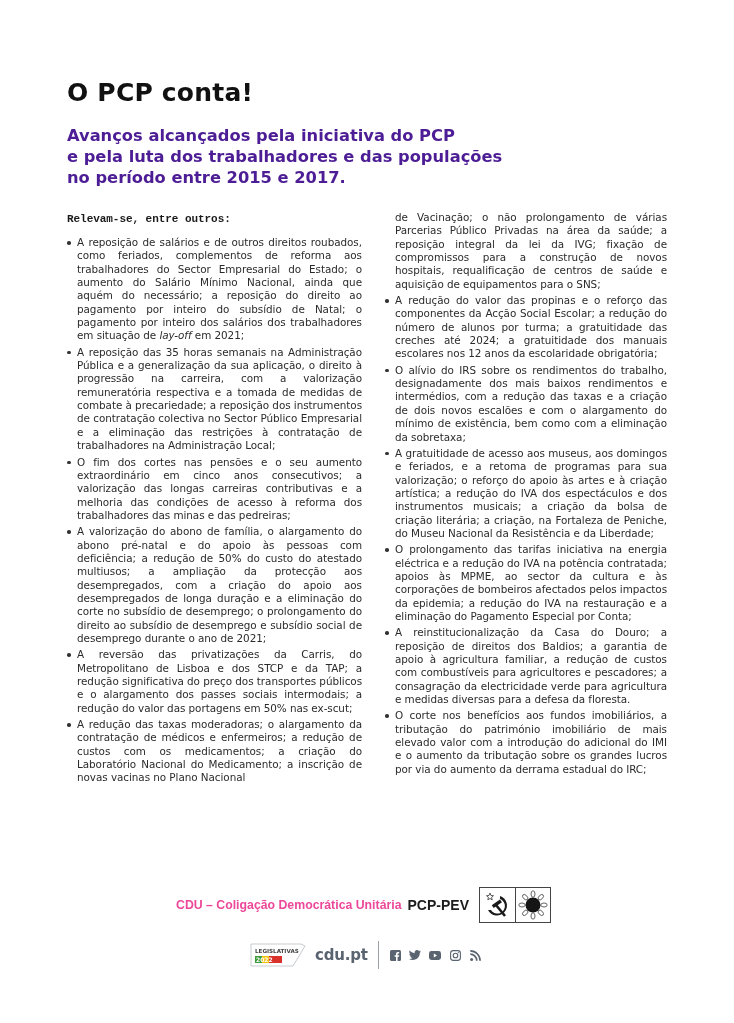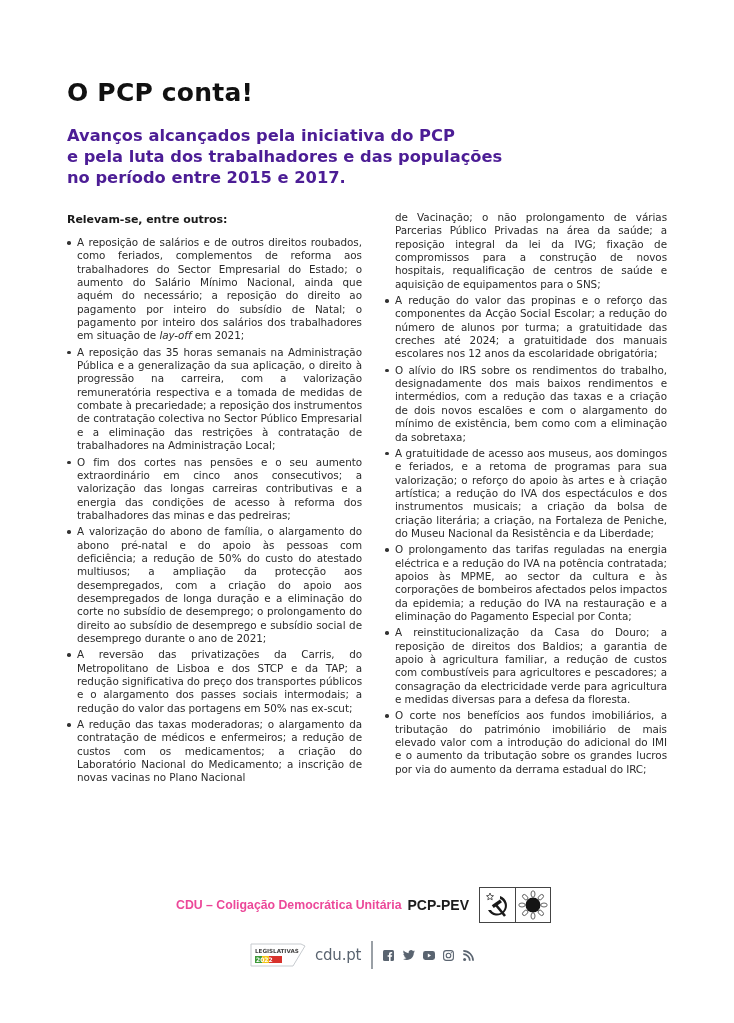--- a/index.html
+++ b/index.html
@@ -22,21 +22,21 @@
       position: absolute; left: 67px; top: 211px; width: 600px; height: 660px;
     }
     .col-left {
       position: absolute; left: 0; top: 0; width: 295px;
     }
     .col-right {
       position: absolute; left: 318px; top: 0; width: 282px;
     }
     .intro {
       font-weight: bold; font-size: 11px; line-height: 15px; color: #1a1a1a;
-      margin-top: 1px; margin-bottom: 9px;
+      margin-top: 1px; margin-bottom: 9px; font-family: Liberation Mono, monospace;
     }
     .text-block {
       font-size: 10.4px; line-height: 13.35px; color: #2b2b2b;
       text-align: justify; letter-spacing: -0.05px;
     }
     .item {
       position: relative; padding-left: 10px; margin-bottom: 3px;
     }
     .bullet {
       position: absolute; left: 0; top: 5px; width: 3.5px; height: 3.5px;
@@ -67,21 +67,21 @@
     .symbol-box + .symbol-box { border-left: 1px solid #444; }
 
     .footer {
       position: absolute; left: 249px; top: 940px; height: 30px;
       display: flex; align-items: center;
     }
     .legis-badge {
       width: 58px; height: 26px; position: relative;
     }
     .site-name {
-      font-family: "DejaVu Sans", sans-serif; font-weight: normal;
+      font-family: "DejaVu Sans", sans-serif; font-weight: bold;
       font-size: 15px; color: #5a6470; margin-left: 8px; letter-spacing: -0.2px;
     }
     .footer-divider {
       width: 1.5px; height: 28px; background: #9aa0a6; margin-left: 10px; margin-right: 10px;
     }
     .social { display: flex; align-items: center; gap: 8px; }
     .social-icon { width: 12px; height: 12px; display: flex; align-items: center; justify-content: center; }
   </style>
 </head>
 <body>
@@ -103,21 +103,21 @@
       <span>A reposição de salários e de outros direitos roubados, como feriados, complementos de reforma aos trabalhadores do Sector Empresarial do Estado; o aumento do Salário Mínimo Nacional, ainda que aquém do necessário; a reposição do direito ao pagamento por inteiro do subsídio de Natal; o pagamento por inteiro dos salários dos trabalhadores em situação de </span><em>lay-off</em><span> em 2021;</span>
     </div>
 
     <div class="item">
       <span class="bullet"></span>
       <span>A reposição das 35 horas semanais na Administração Pública e a generalização da sua aplicação, o direito à progressão na carreira, com a valorização remuneratória respectiva e a tomada de medidas de combate à precariedade; a reposição dos instrumentos de contratação colectiva no Sector Público Empresarial e a eliminação das restrições à contratação de trabalhadores na Administração Local;</span>
     </div>
 
     <div class="item">
       <span class="bullet"></span>
-      <span>O fim dos cortes nas pensões e o seu aumento extraordinário em cinco anos consecutivos; a valorização das longas carreiras contributivas e a energia das condições de acesso à reforma dos trabalhadores das minas e das pedreiras;</span>
+      <span>O fim dos cortes nas pensões e o seu aumento extraordinário em cinco anos consecutivos; a valorização das longas carreiras contributivas e a melhoria das condições de acesso à reforma dos trabalhadores das minas e das pedreiras;</span>
     </div>
 
     <div class="item">
       <span class="bullet"></span>
       <span>A valorização do abono de família, o alargamento do abono pré-natal e do apoio às pessoas com deficiência; a redução de 50% do custo do atestado multiusos; a ampliação da protecção aos desempregados, com a criação do apoio aos desempregados de longa duração e a eliminação do corte no subsídio de desemprego; o prolongamento do direito ao subsídio de desemprego e subsídio social de desemprego durante o ano de 2021;</span>
     </div>
 
     <div class="item">
       <span class="bullet"></span>
       <span>A reversão das privatizações da Carris, do Metropolitano de Lisboa e dos STCP e da TAP; a redução significativa do preço dos transportes públicos e o alargamento dos passes sociais intermodais; a redução do valor das portagens em 50% nas ex-scut;</span>
@@ -144,21 +144,21 @@
       <span>O alívio do IRS sobre os rendimentos do trabalho, designadamente dos mais baixos rendimentos e intermédios, com a redução das taxas e a criação de dois novos escalões e com o alargamento do mínimo de existência, bem como com a eliminação da sobretaxa;</span>
     </div>
 
     <div class="item">
       <span class="bullet"></span>
       <span>A gratuitidade de acesso aos museus, aos domingos e feriados, e a retoma de programas para sua valorização; o reforço do apoio às artes e à criação artística; a redução do IVA dos espectáculos e dos instrumentos musicais; a criação da bolsa de criação literária; a criação, na Fortaleza de Peniche, do Museu Nacional da Resistência e da Liberdade;</span>
     </div>
 
     <div class="item">
       <span class="bullet"></span>
-      <span>O prolongamento das tarifas reguladas na energia eléctrica e a redução do IVA na potência contratada; apoios às MPME, ao sector da cultura e às corporações de bombeiros afectados pelos impactos da epidemia; a redução do IVA na restauração e a eliminação do Pagamento Especial por Conta;</span>
+      <span>O prolongamento das tarifas iniciativa na energia eléctrica e a redução do IVA na potência contratada; apoios às MPME, ao sector da cultura e às corporações de bombeiros afectados pelos impactos da epidemia; a redução do IVA na restauração e a eliminação do Pagamento Especial por Conta;</span>
     </div>
 
     <div class="item">
       <span class="bullet"></span>
       <span>A reinstitucionalização da Casa do Douro; a reposição de direitos dos Baldios; a garantia de apoio à agricultura familiar, a redução de custos com combustíveis para agricultores e pescadores; a consagração da electricidade verde para agricultura e medidas diversas para a defesa da floresta.</span>
     </div>
 
     <div class="item">
       <span class="bullet"></span>
       <span>O corte nos benefícios aos fundos imobiliários, a tributação do património imobiliário de mais elevado valor com a introdução do adicional do IMI e o aumento da tributação sobre os grandes lucros por via do aumento da derrama estadual do IRC;</span>

